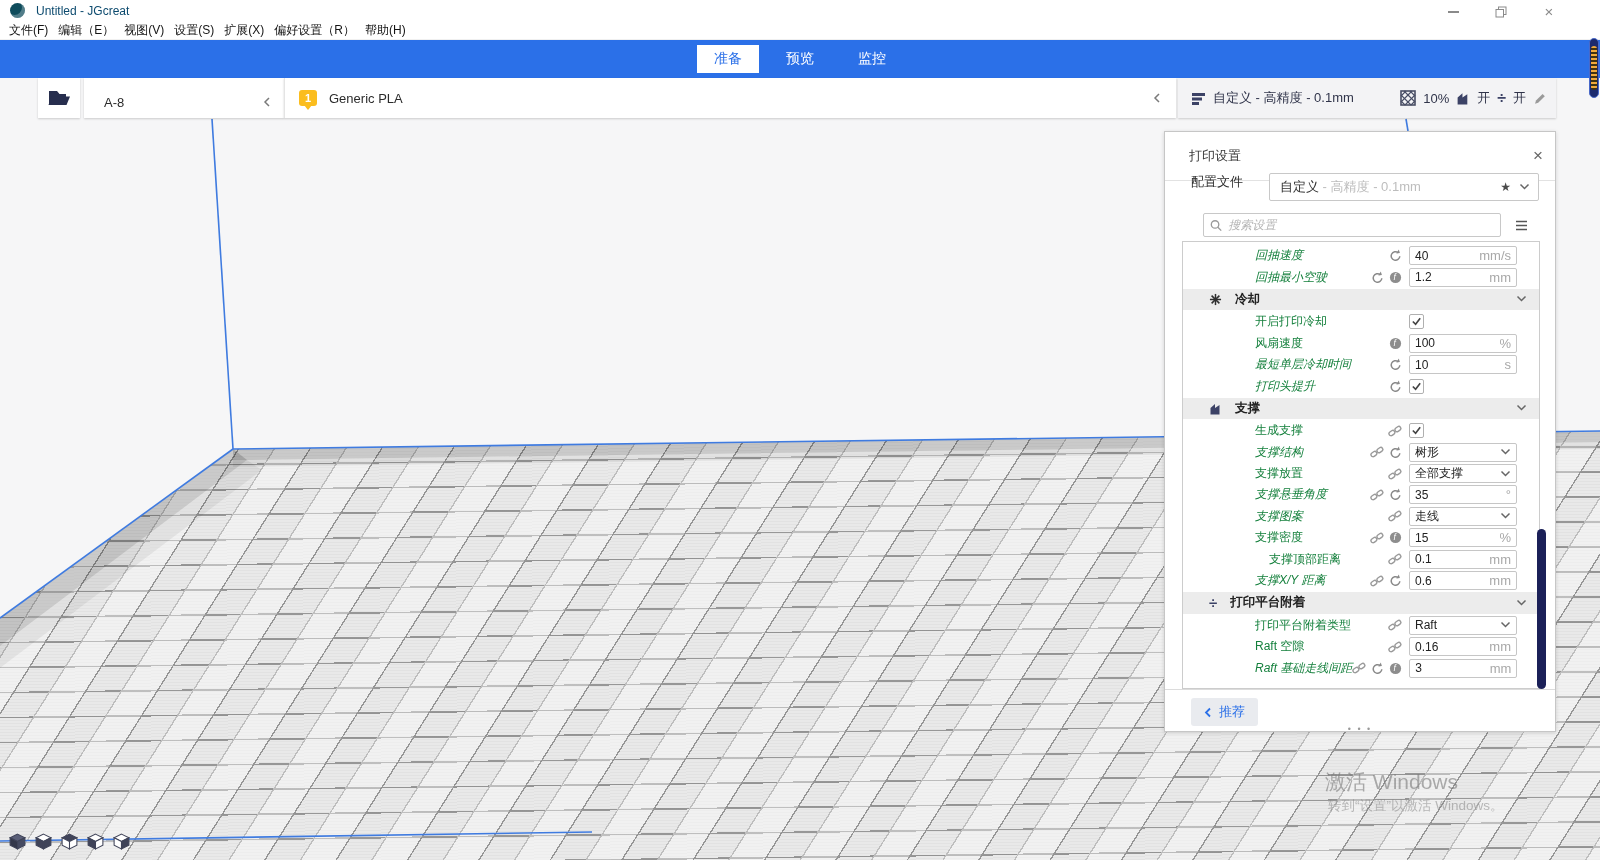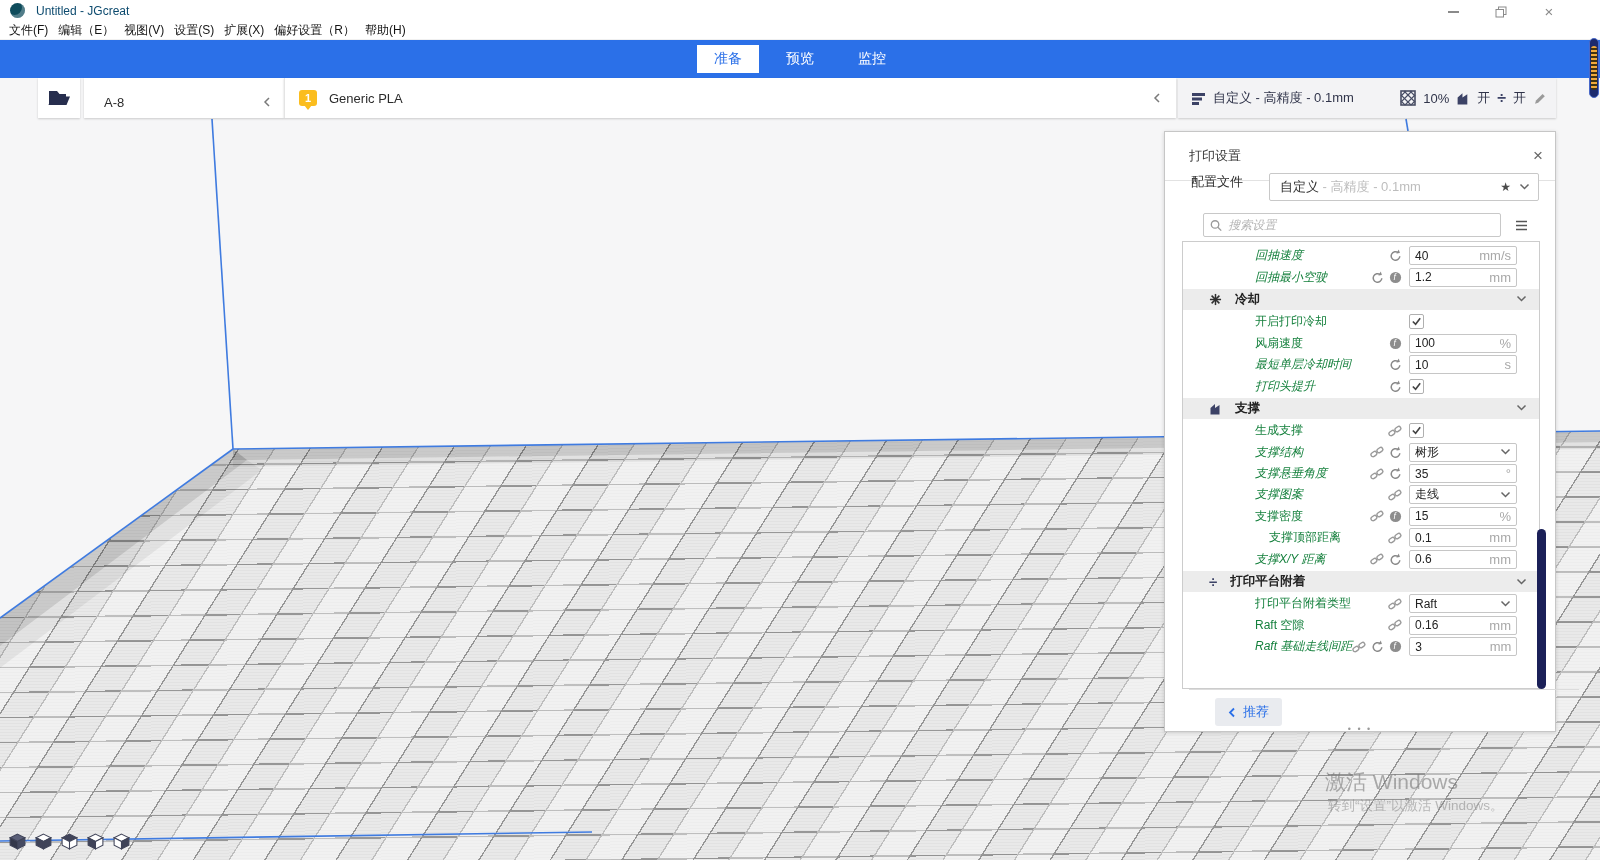--- a/index.html
+++ b/index.html
@@ -115,21 +115,21 @@
   .sel .chev { margin-left:auto; }
   .cb { width:15px; height:15px; border:1px solid #b0b0b0; border-radius:2px; background:#fff;
     display:flex; align-items:center; justify-content:center; }
   .row.sec { background:#ececec; padding:0 12px 0 26px; margin:1px 0; }
   .sec-lbl { font-size:12.5px; font-weight:bold; color:#222; margin-left:13px; }
   .sec-chev { margin-left:auto; }
 
   #scroll-thumb { position:absolute; right:9px; top:397px; width:9px; height:160px;
     background:#1b2058; border-radius:5px; }
 
-  #panel-footer { position:absolute; left:0; top:557px; width:100%; border-top:1px solid #dcdcdc; padding:8px 0 0 26px;margin-left:24px; }
+  #panel-footer { position:absolute; left:0; top:557px; width:100%; border-top:1px solid #dcdcdc; padding:8px 0 0 26px; }
   #rec-btn { display:inline-flex; align-items:center; gap:7px; background:#e9ebef; border-radius:3px;
     padding:5px 13px; font-size:13px; color:#2b70e8; }
   #panel-dots { position:absolute; left:0; bottom:-1px; width:100%; text-align:center;
     font-size:9px; color:#9a9a9a; letter-spacing:2px; line-height:6px; }
 
   svg { display:block; }
 </style>
 </head>
 <body>
 
@@ -467,20 +467,41 @@
               <span class="val">树形</span>
               <span class="chev">
                 <svg width="11" height="8" viewBox="0 0 11 8">
                   <polyline points="1.5,1.5 5.5,5.5 9.5,1.5" fill="none" stroke="#666" stroke-width="1.5"></polyline>
                 </svg>
               </span>
             </span>
           </span>
         </div>
         <div class="row setting">
+          <span class="lbl">支撑放置</span>
+          <span class="row-icons">
+            <svg width="14" height="12" viewBox="0 0 14 12">
+              <g fill="none" stroke="#9a9a9a" stroke-width="1.4">
+                <rect x="0.8" y="6" width="6.2" height="4" rx="2" transform="rotate(-35 4 8)"></rect>
+                <rect x="6.8" y="2" width="6.2" height="4" rx="2" transform="rotate(-35 10 4)"></rect>
+              </g>
+            </svg>
+          </span>
+          <span class="ctl">
+            <span class="sel">
+              <span class="val">全部支撑</span>
+              <span class="chev">
+                <svg width="11" height="8" viewBox="0 0 11 8">
+                  <polyline points="1.5,1.5 5.5,5.5 9.5,1.5" fill="none" stroke="#666" stroke-width="1.5"></polyline>
+                </svg>
+              </span>
+            </span>
+          </span>
+        </div>
+        <div class="row setting">
           <span class="lbl italic">支撑悬垂角度</span>
           <span class="row-icons">
             <svg width="14" height="12" viewBox="0 0 14 12">
               <g fill="none" stroke="#9a9a9a" stroke-width="1.4">
                 <rect x="0.8" y="6" width="6.2" height="4" rx="2" transform="rotate(-35 4 8)"></rect>
                 <rect x="6.8" y="2" width="6.2" height="4" rx="2" transform="rotate(-35 10 4)"></rect>
               </g>
             </svg>
             <svg width="13" height="13" viewBox="0 0 13 13">
               <path d="M10.8 7.2 a4.3 4.3 0 1 1 -1.6 -3.6" fill="none" stroke="#8a8a8a" stroke-width="1.5"></path>

